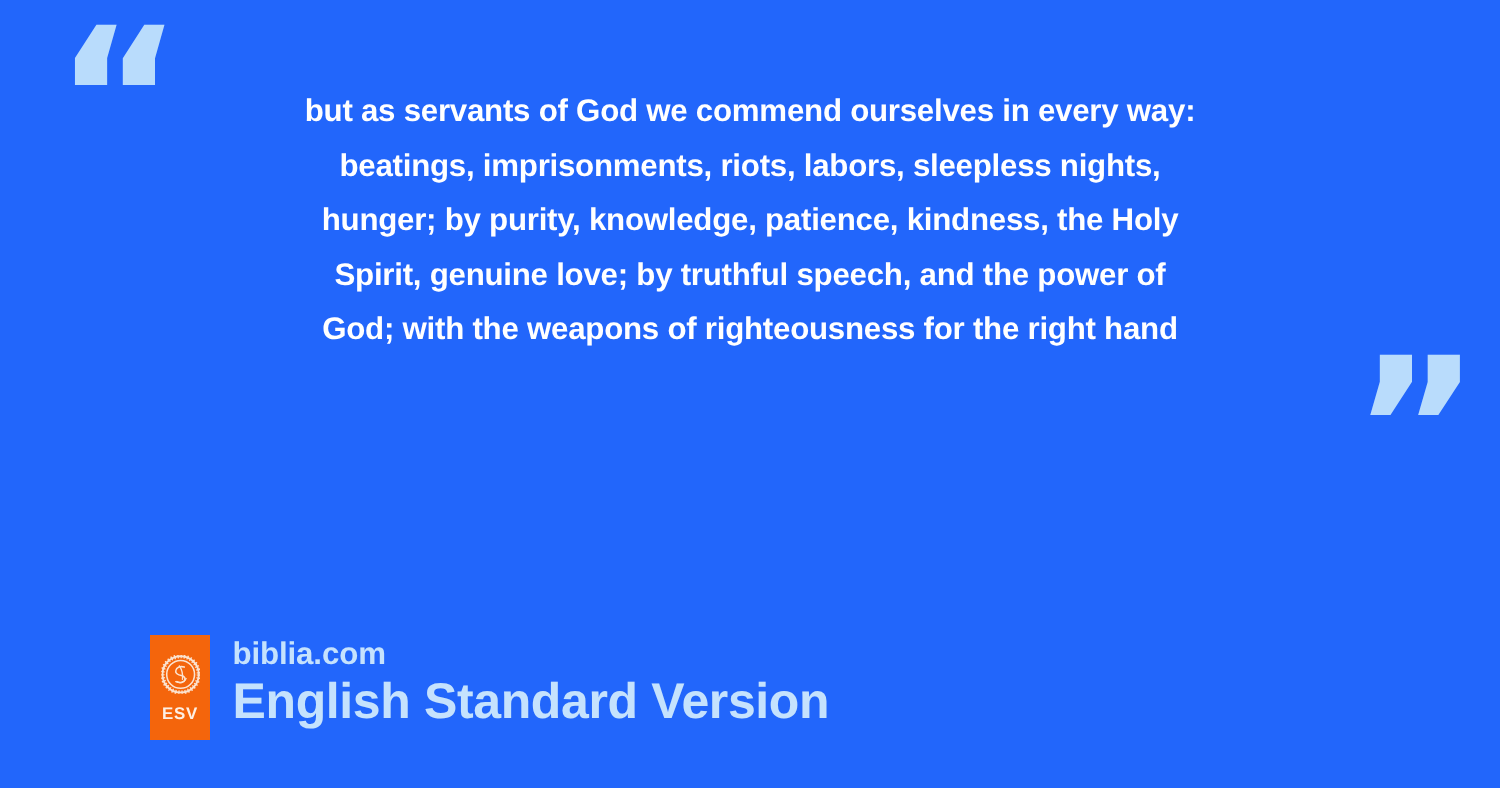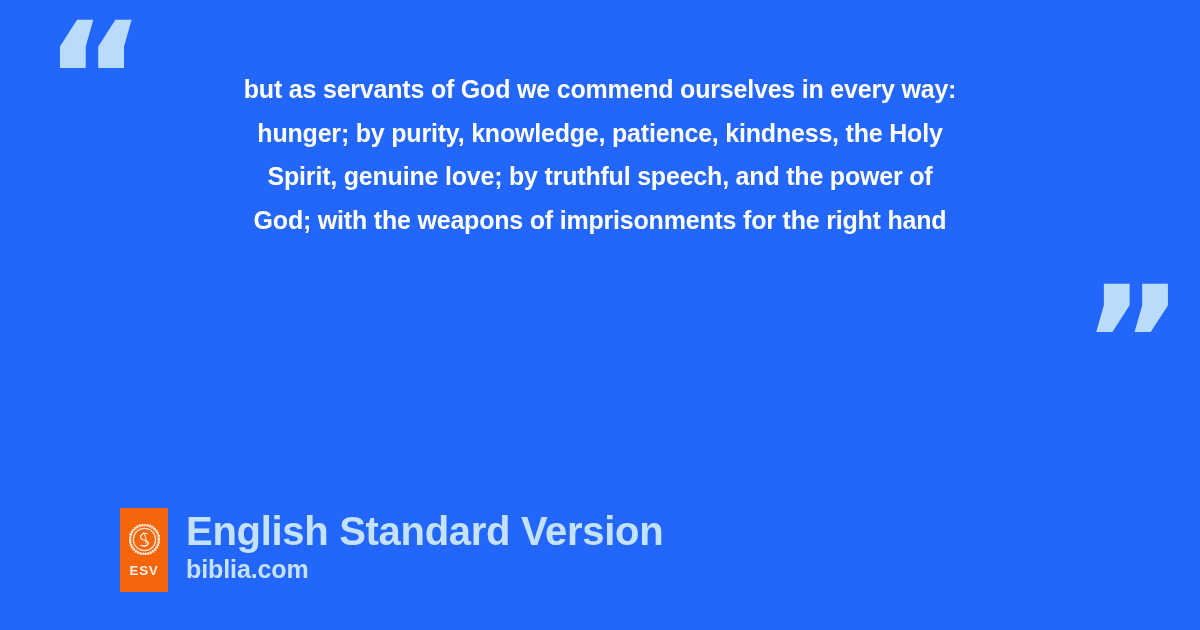--- a/index.html
+++ b/index.html
@@ -123,39 +123,40 @@
 <body>
 
 <div id="card">
 
   <div class="quote-mark" id="quote-open">“</div>
 
   <div class="quote-mark" id="quote-close">”</div>
 
   <div id="verse-block">
     <div class="verse-line">but as servants of God we commend ourselves in every way:</div>
+    <div class="verse-line">beatings, imprisonments, riots, labors, sleepless nights,</div>
     <div class="verse-line">hunger; by purity, knowledge, patience, kindness, the Holy</div>
     <div class="verse-line">Spirit, genuine love; by truthful speech, and the power of</div>
-    <div class="verse-line">God; with the weapons of imprisonments for the right hand</div>
+    <div class="verse-line">God; with the weapons of righteousness for the right hand</div>
   </div>
 
   <div id="attribution">
 
     <div id="esv-logo">
       <svg id="esv-seal" viewBox="0 0 64 64">
         <circle cx="32" cy="32" r="30" fill="none" stroke="#FBE3D0" stroke-width="3.2"></circle>
         <circle cx="32" cy="32" r="30" fill="none" stroke="#FBE3D0" stroke-width="7" stroke-dasharray="2.2 3.2"></circle>
         <circle cx="32" cy="32" r="23" fill="#F4650C" stroke="#FBE3D0" stroke-width="2.6"></circle>
         <path d="M38 20c-6-2-13 0-14 6 -1 5 5 7 9 8 4 1 7 3 6 7 -1 5-8 6-13 3" fill="none" stroke="#FBE3D0" stroke-width="2.6" stroke-linecap="round"></path>
         <path d="M24 44c7 3 15 1 17-5" fill="none" stroke="#FBE3D0" stroke-width="2.4" stroke-linecap="round"></path>
         <path d="M30 18c4 6 6 14 5 22" fill="none" stroke="#FBE3D0" stroke-width="2.2" stroke-linecap="round"></path>
       </svg>
       <div id="esv-abbr">ESV</div>
     </div>
 
     <div id="attribution-text">
+      <div id="site-url">biblia.com</div>
       <div id="version-name">English Standard Version</div>
-      <div id="site-url">biblia.com</div>
     </div>
 
   </div>
 
 </div>
 
 </body></html>

